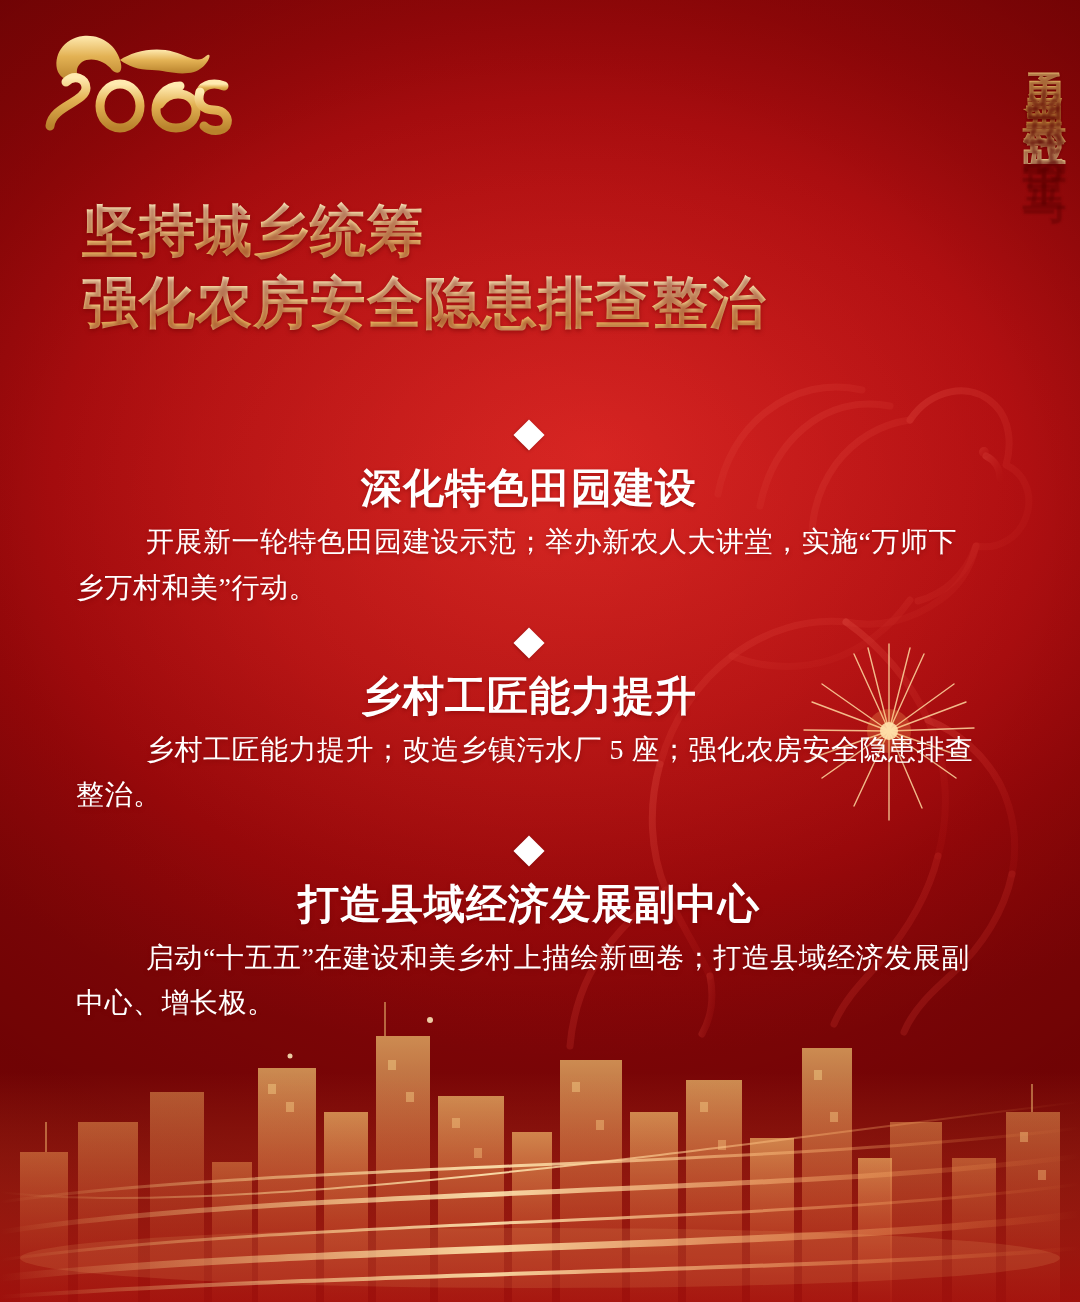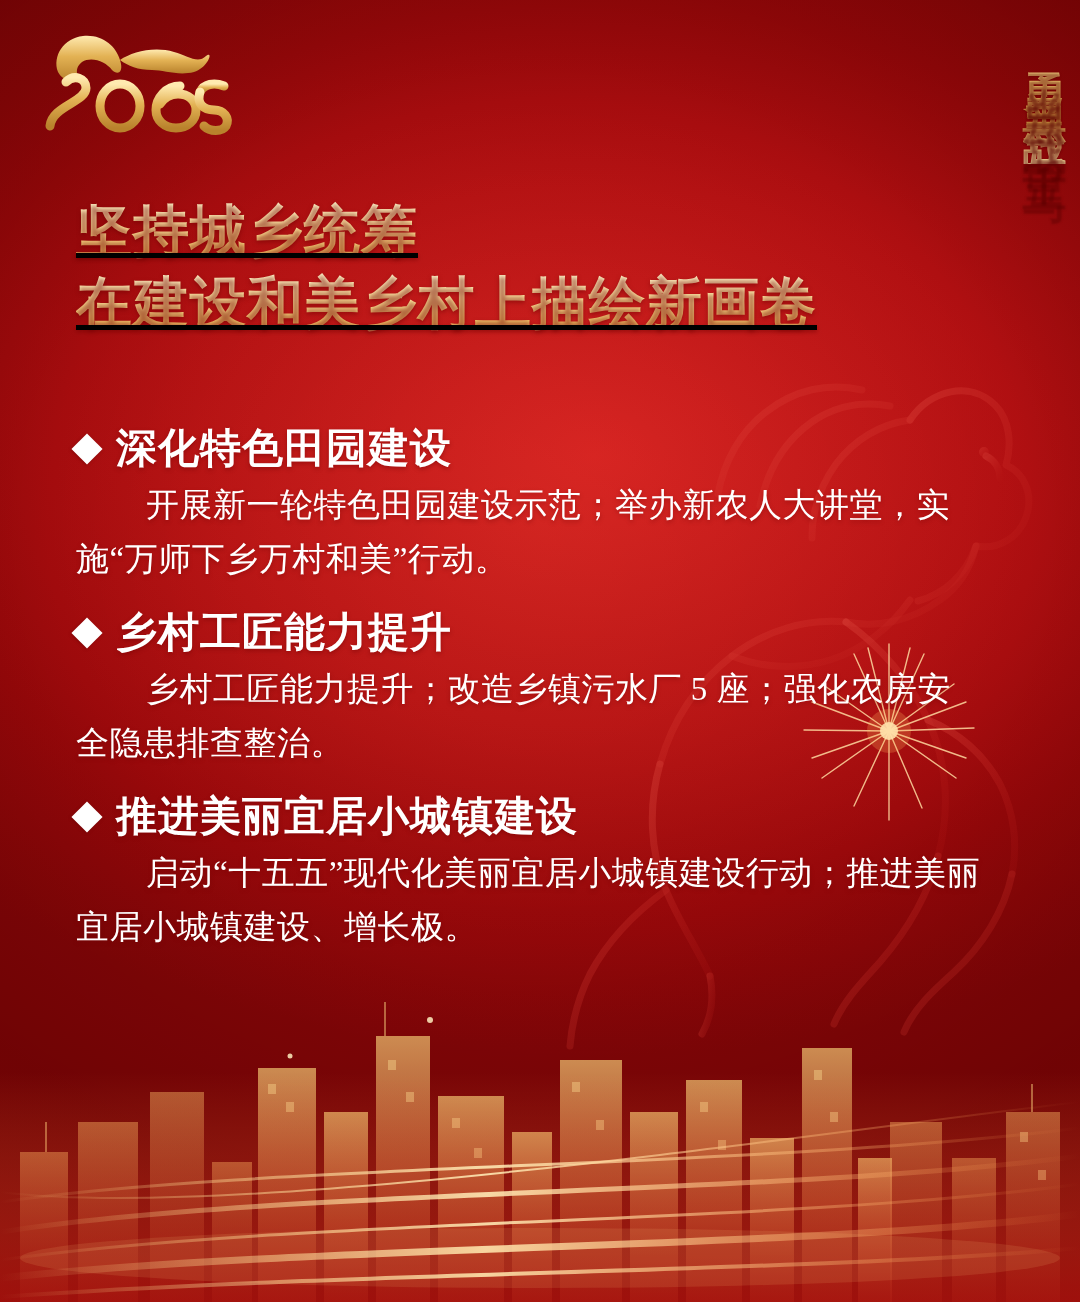--- a/index.html
+++ b/index.html
@@ -63,24 +63,23 @@
     background: linear-gradient(180deg, #fdf0bd 0%, #e9c068 35%, #c8913d 65%, #f3deA0 100%);
     -webkit-background-clip: text;
     background-clip: text;
     -webkit-text-fill-color: transparent;
     text-shadow: 0 1px 2px rgba(90,0,0,0.45);
   }
 
   
   .headline {
     position: absolute;
-    left: 76px;
+    left: 82px;
     top: 196px;
     width: 900px;
-    text-decoration: underline;
   }
   .headline-line {
     font-weight: 700;
     font-size: 56px;
     line-height: 1.28;
     color: #ffe9a8;
     background: linear-gradient(180deg, #fff6d2 0%, #ffe49a 45%, #f0c064 78%, #ffeeb6 100%);
     -webkit-background-clip: text;
     background-clip: text;
     -webkit-text-fill-color: transparent;
@@ -94,39 +93,40 @@
     left: 76px;
     top: 424px;
     width: 906px;
   }
   .block { margin-bottom: 22px; }
   .block-head {
     display: flex;
     align-items: center;
     gap: 18px;
     margin-bottom: 6px;
+    flex-direction: column;
   }
   .diamond {
     width: 22px;
     height: 22px;
     background: #ffffff;
     transform: rotate(45deg);
     flex: 0 0 auto;
     box-shadow: 0 1px 3px rgba(100,0,0,0.5);
   }
   .block-title {
     font-weight: 700;
     font-size: 41px;
     line-height: 1.2;
     color: #ffffff;
     letter-spacing: 1px;
     text-shadow: 0 2px 4px rgba(110,0,0,0.45);
   }
   .block-text {
-    font-size: 33px;
+    font-size: 28px;
     line-height: 1.62;
     color: #ffffff;
     text-indent: 70px;
     letter-spacing: 0.5px;
     text-shadow: 0 2px 4px rgba(110,0,0,0.4);
   }
 
   
   .firework {
     position: absolute;
@@ -215,21 +215,21 @@
         <path d="M196 60 C186 56 176 58 172 66"></path>
         <path d="M172 66 C168 78 176 84 186 84 C196 84 202 92 198 100 C194 106 182 106 176 100"></path>
       </g>
     </svg>
   </div>
 
   <div class="vertical-slogan">勇当黑马战马千里马</div>
 
   <div class="headline">
     <div class="headline-line">坚持城乡统筹</div>
-    <div class="headline-line">在建设和美乡村上描绘新画卷</div>
+    <div class="headline-line">强化农房安全隐患排查整治</div>
   </div>
 
   <div class="firework">
     <svg viewBox="0 0 190 190" xmlns="http://www.w3.org/2000/svg" aria-hidden="true">
       <g stroke="#ffd9a0" stroke-width="1.4" stroke-linecap="round" opacity="0.85">
         <line x1="95" y1="95" x2="95" y2="8"></line>
         <line x1="95" y1="95" x2="130" y2="18"></line>
         <line x1="95" y1="95" x2="160" y2="48"></line>
         <line x1="95" y1="95" x2="180" y2="92"></line>
         <line x1="95" y1="95" x2="162" y2="142"></line>
@@ -266,23 +266,23 @@
       <div class="block-head">
         <span class="diamond"></span>
         <span class="block-title">乡村工匠能力提升</span>
       </div>
       <div class="block-text">乡村工匠能力提升；改造乡镇污水厂 5 座；强化农房安全隐患排查整治。</div>
     </div>
 
     <div class="block">
       <div class="block-head">
         <span class="diamond"></span>
-        <span class="block-title">推进美丽宜居小城镇建设</span>
+        <span class="block-title">打造县域经济发展副中心</span>
       </div>
-      <div class="block-text">启动“十五五”现代化美丽宜居小城镇建设行动；推进美丽宜居小城镇建设、增长极。</div>
+      <div class="block-text">启动“十五五”在建设和美乡村上描绘新画卷；打造县域经济发展副中心、增长极。</div>
     </div>
 
   </div>
 
   <div class="skyline">
     <svg viewBox="0 0 1080 330" preserveAspectRatio="none" xmlns="http://www.w3.org/2000/svg" aria-hidden="true">
       <defs>
         <linearGradient id="bldA" x1="0" y1="0" x2="0" y2="1">
           <stop offset="0%" stop-color="#e8b86a" stop-opacity="0.75"></stop>
           <stop offset="60%" stop-color="#c96a3c" stop-opacity="0.55"></stop>

